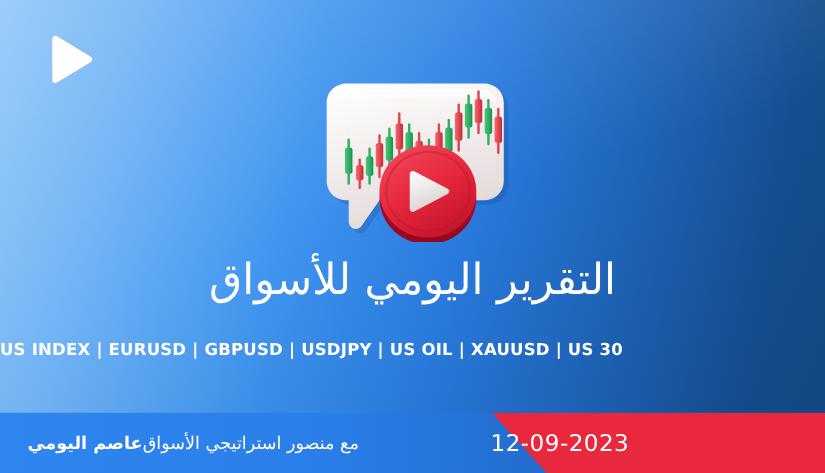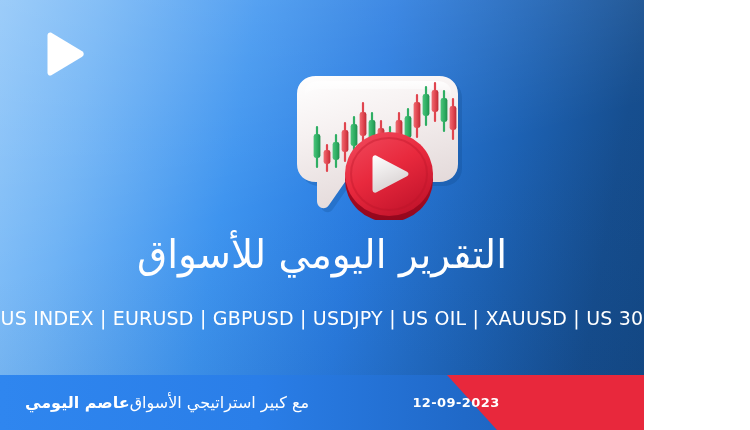--- a/index.html
+++ b/index.html
@@ -6,21 +6,21 @@
     margin: 0;
     padding: 0;
     background: #ffffff;
   }
   body {
     font-family: "DejaVu Sans", "Liberation Sans", sans-serif;
   }
 
   .banner {
     position: relative;
-    width: 644px;
+    width: 750px;
     height: 430px;
     overflow: hidden;
     background: linear-gradient(100deg,
         #8ac3f8 0%,
         #6fb3f5 14%,
         #3e94ef 36%,
         #2a7ce0 55%,
         #1d62b4 75%,
         #164e8f 90%,
         #144a87 100%);
@@ -73,25 +73,24 @@
     white-space: nowrap;
     z-index: 5;
   }
 
   
   .ticker {
     position: absolute;
     left: 0;
     right: 0;
     top: 305px;
-    text-align: center;
-    color: #ffffff;
-    font-size: 19px;
+    color: #ffffff;
+    font-size: 15px;
     line-height: 26px;
-    font-weight: 400;
+    font-weight: 700;
     letter-spacing: 0.2px;
     white-space: nowrap;
     z-index: 5;
   }
 
   
   .bottom-bar {
     position: absolute;
     left: 0;
     right: 0;
@@ -140,22 +139,22 @@
     left: 0;
     right: 0;
     top: 0;
     height: 55px;
     display: flex;
     align-items: center;
     justify-content: center;
     padding-left: 268px;
     box-sizing: border-box;
     color: #ffffff;
-    font-size: 13px;
-    font-weight: 700;
+    font-size: 21px;
+    font-weight: 400;
     letter-spacing: 0.4px;
     z-index: 2;
   }
 </style>
 </head>
 <body>
 
 <div class="banner">
 
   <div class="play-triangle">
@@ -258,19 +257,19 @@
   </div>
 
   <div class="headline">التقرير اليومي للأسواق</div>
 
   <div class="ticker">US INDEX | EURUSD | GBPUSD | USDJPY | US OIL | XAUUSD | US 30</div>
 
   <div class="bottom-bar">
     <div class="bar-blue"></div>
     <div class="bar-red"></div>
     <div class="presenter">
-      <span class="presenter-prefix">مع كبير استراتيجي الأسواق</span>
+      <span class="presenter-prefix">مع منصور استراتيجي الأسواق</span>
       <span class="presenter-name">عاصم اليومي</span>
     </div>
     <div class="report-date">12-09-2023</div>
   </div>
 
 </div>
 
 </body></html>

